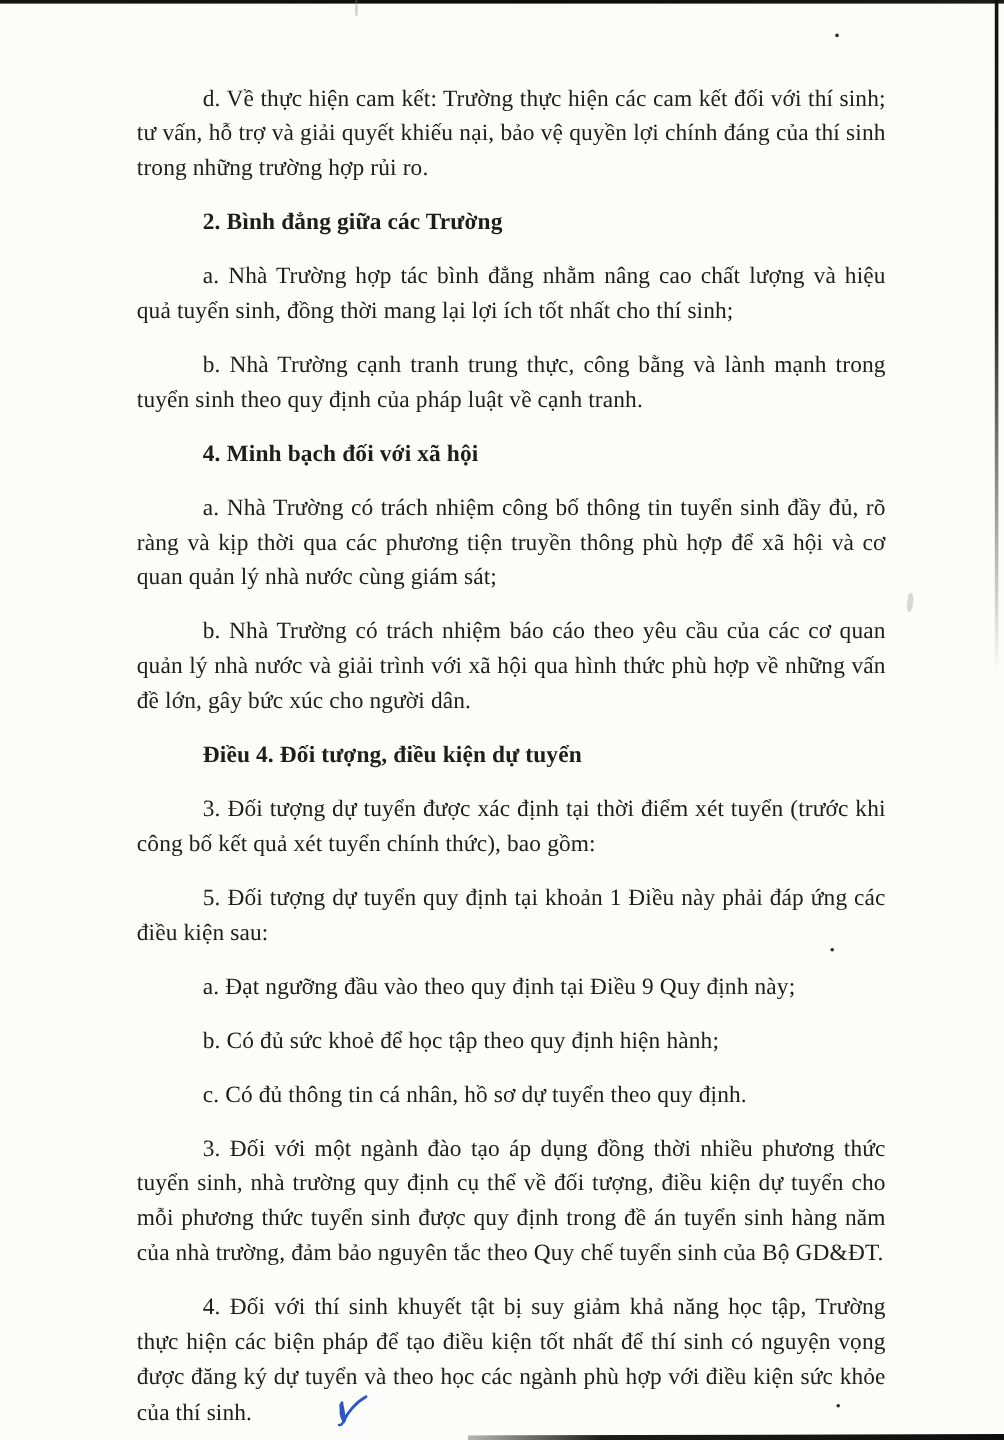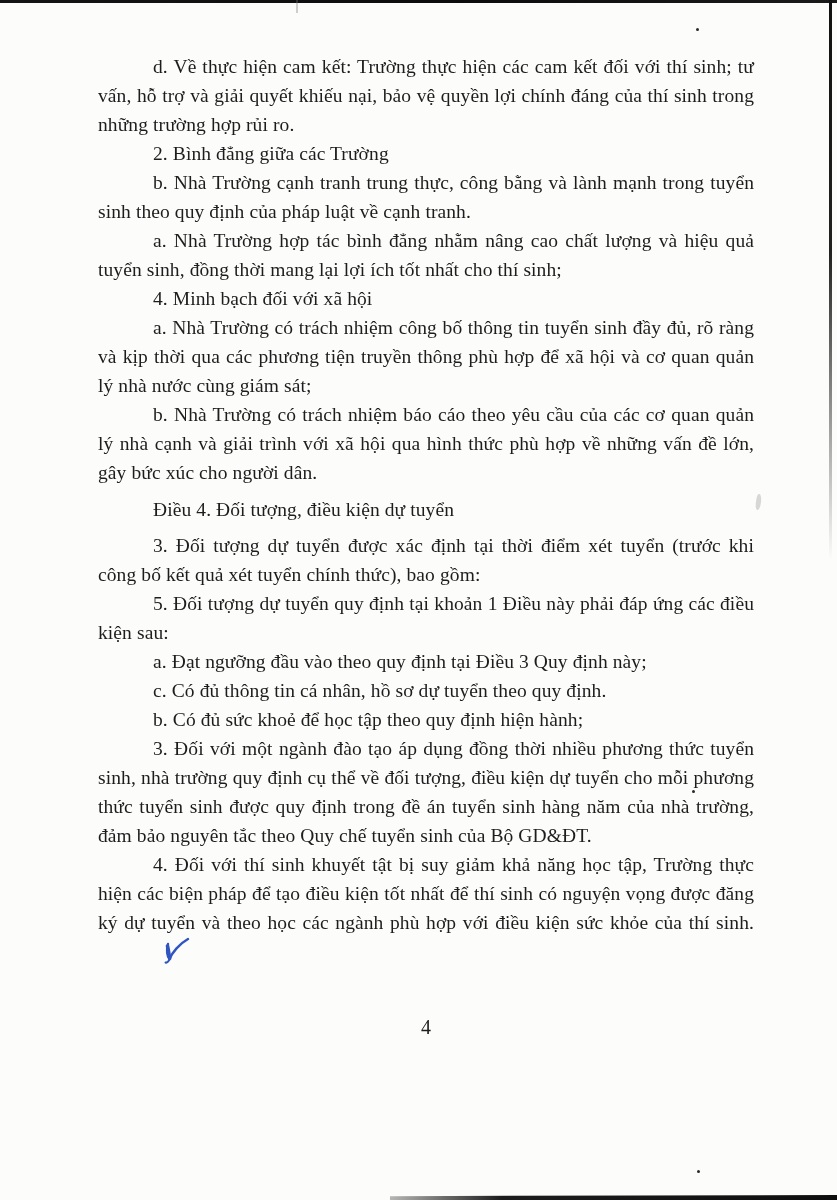--- a/index.html
+++ b/index.html
@@ -17,29 +17,29 @@
     font-family: "Liberation Serif", "DejaVu Serif", serif;
     color: #1d1d1d;
   }
   .content {
     position: absolute;
     top: 52px;
     left: 98px;
     width: 656px;
   }
   p {
-    margin: 0;
+    margin: 16px;
     font-size: 19.5px;
     line-height: 29px;
     text-align: justify;
     text-indent: 55px;
     letter-spacing: 0.1px;
   }
   p.heading {
-    font-weight: normal;
+    font-weight: bold;
     text-align: left;
   }
   p.sp-top { margin-top: 7px; }
   p.sp-top-lg { margin-top: 8px; }
   .page-number {
     margin-top: 40px;
     text-align: center;
     font-size: 20px;
     text-indent: 0;
   }
@@ -103,31 +103,31 @@
   <div class="edge-bottom"></div>
   <div class="tick-top"></div>
   <div class="speck speck-1"></div>
   <div class="speck speck-2"></div>
   <div class="speck speck-3"></div>
   <div class="smudge"></div>
 
   <div class="content">
     <p class="body">d. Về thực hiện cam kết: Trường thực hiện các cam kết đối với thí sinh; tư vấn, hỗ trợ và giải quyết khiếu nại, bảo vệ quyền lợi chính đáng của thí sinh trong những trường hợp rủi ro.</p>
     <p class="heading">2. Bình đẳng giữa các Trường</p>
+    <p class="body">a. Nhà Trường hợp tác bình đẳng nhằm nâng cao chất lượng và hiệu quả tuyển sinh, đồng thời mang lại lợi ích tốt nhất cho thí sinh;</p>
     <p class="body">b. Nhà Trường cạnh tranh trung thực, công bằng và lành mạnh trong tuyển sinh theo quy định của pháp luật về cạnh tranh.</p>
-    <p class="body">a. Nhà Trường hợp tác bình đẳng nhằm nâng cao chất lượng và hiệu quả tuyển sinh, đồng thời mang lại lợi ích tốt nhất cho thí sinh;</p>
     <p class="heading">4. Minh bạch đối với xã hội</p>
     <p class="body">a. Nhà Trường có trách nhiệm công bố thông tin tuyển sinh đầy đủ, rõ ràng và kịp thời qua các phương tiện truyền thông phù hợp để xã hội và cơ quan quản lý nhà nước cùng giám sát;</p>
-    <p class="body">b. Nhà Trường có trách nhiệm báo cáo theo yêu cầu của các cơ quan quản lý nhà cạnh và giải trình với xã hội qua hình thức phù hợp về những vấn đề lớn, gây bức xúc cho người dân.</p>
+    <p class="body">b. Nhà Trường có trách nhiệm báo cáo theo yêu cầu của các cơ quan quản lý nhà nước và giải trình với xã hội qua hình thức phù hợp về những vấn đề lớn, gây bức xúc cho người dân.</p>
     <p class="heading sp-top-lg">Điều 4. Đối tượng, điều kiện dự tuyển</p>
     <p class="body sp-top">3. Đối tượng dự tuyển được xác định tại thời điểm xét tuyển (trước khi công bố kết quả xét tuyển chính thức), bao gồm:</p>
     <p class="body">5. Đối tượng dự tuyển quy định tại khoản 1 Điều này phải đáp ứng các điều kiện sau:</p>
-    <p class="body">a. Đạt ngưỡng đầu vào theo quy định tại Điều 3 Quy định này;</p>
+    <p class="body">a. Đạt ngưỡng đầu vào theo quy định tại Điều 9 Quy định này;</p>
+    <p class="body">b. Có đủ sức khoẻ để học tập theo quy định hiện hành;</p>
     <p class="body">c. Có đủ thông tin cá nhân, hồ sơ dự tuyển theo quy định.</p>
-    <p class="body">b. Có đủ sức khoẻ để học tập theo quy định hiện hành;</p>
     <p class="body">3. Đối với một ngành đào tạo áp dụng đồng thời nhiều phương thức tuyển sinh, nhà trường quy định cụ thể về đối tượng, điều kiện dự tuyển cho mỗi phương thức tuyển sinh được quy định trong đề án tuyển sinh hàng năm của nhà trường, đảm bảo nguyên tắc theo Quy chế tuyển sinh của Bộ GD&amp;ĐT.</p>
     <p class="body">
       <span>4. Đối với thí sinh khuyết tật bị suy giảm khả năng học tập, Trường thực hiện các biện pháp để tạo điều kiện tốt nhất để thí sinh có nguyện vọng được đăng ký dự tuyển và theo học các ngành phù hợp với điều kiện sức khỏe của thí sinh.</span>
       <span class="pen-mark">
         <svg width="30" height="28" viewBox="0 0 30 28" aria-hidden="true">
           <path d="M7 7 C5.5 13, 5.5 18, 8.5 22 C11 16, 18 7, 27 2" stroke="#2f55c0" stroke-width="2.4" fill="none" stroke-linecap="round"></path>
           <path d="M6.5 9 C7.5 13.5, 8 18, 8.7 21.2" stroke="#2f55c0" stroke-width="3.6" fill="none" stroke-linecap="round"></path>
           <path d="M8.5 22 C7.5 24.5, 6 26, 4.5 25.5" stroke="#2f55c0" stroke-width="2" fill="none" stroke-linecap="round"></path>
         </svg>
       </span>

